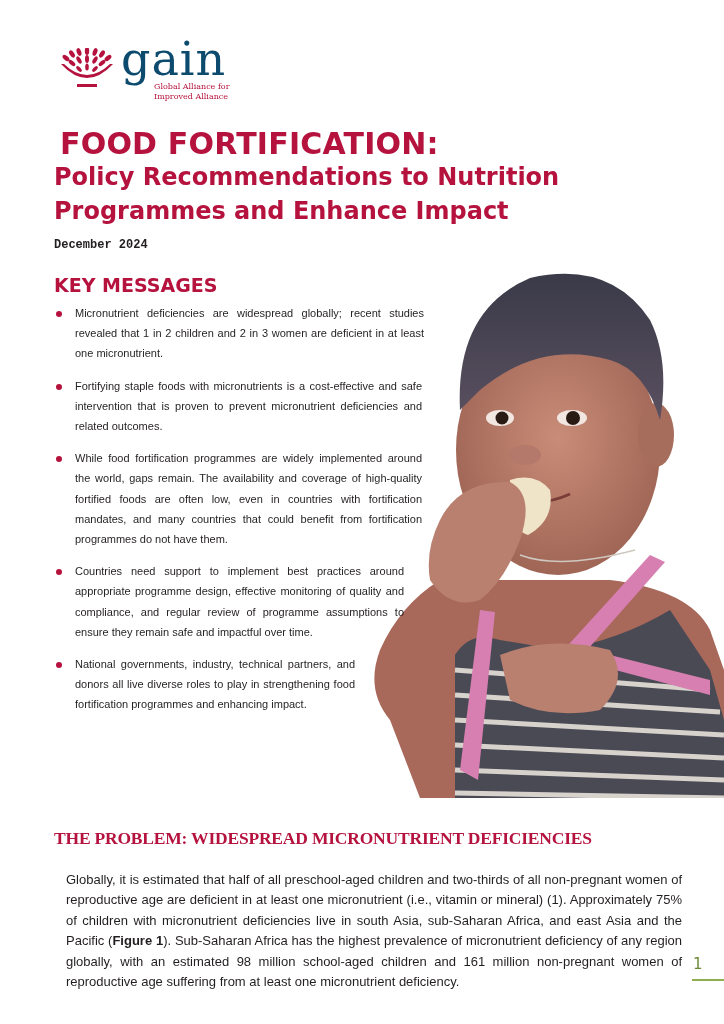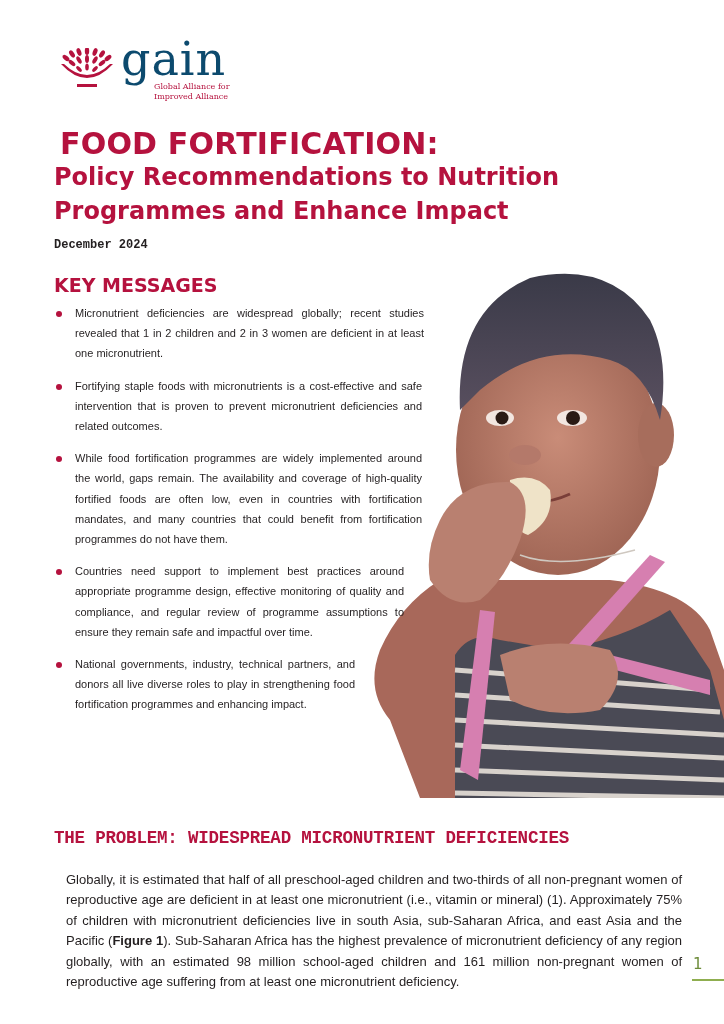--- a/index.html
+++ b/index.html
@@ -42,21 +42,21 @@
   .bullets li::before {
     content: ""; position: absolute; left: 2px; top: 8px; width: 6px; height: 6px;
     border-radius: 50%; background: #b5123e;
   }
   .bullets li.w1 { width: 349px; }
   .bullets li.w2 { width: 347px; }
   .bullets li.w3 { width: 347px; }
   .bullets li.w4 { width: 329px; }
   .bullets li.w5 { width: 280px; }
   .problem-heading {
-    position: absolute; left: 54px; top: 828px; margin: 0; font-family: Liberation Mono, monospace;
+    position: absolute; left: 54px; top: 828px; margin: 0; font-family: Liberation Serif, serif;
     font-weight: bold; font-size: 17.5px; color: #b5123e; letter-spacing: -0.2px;
   }
   .problem-body {
     position: absolute; left: 54px; top: 858px; width: 616px; margin: 12px;
     font-size: 13px; line-height: 20.4px; color: #231f20; text-align: justify;
   }
   .problem-body b { font-weight: bold; }
   .page-num {
     position: absolute; left: 693px; top: 955px; font-size: 15px; color: #6d8c3a;
     font-family: "DejaVu Sans", sans-serif;

